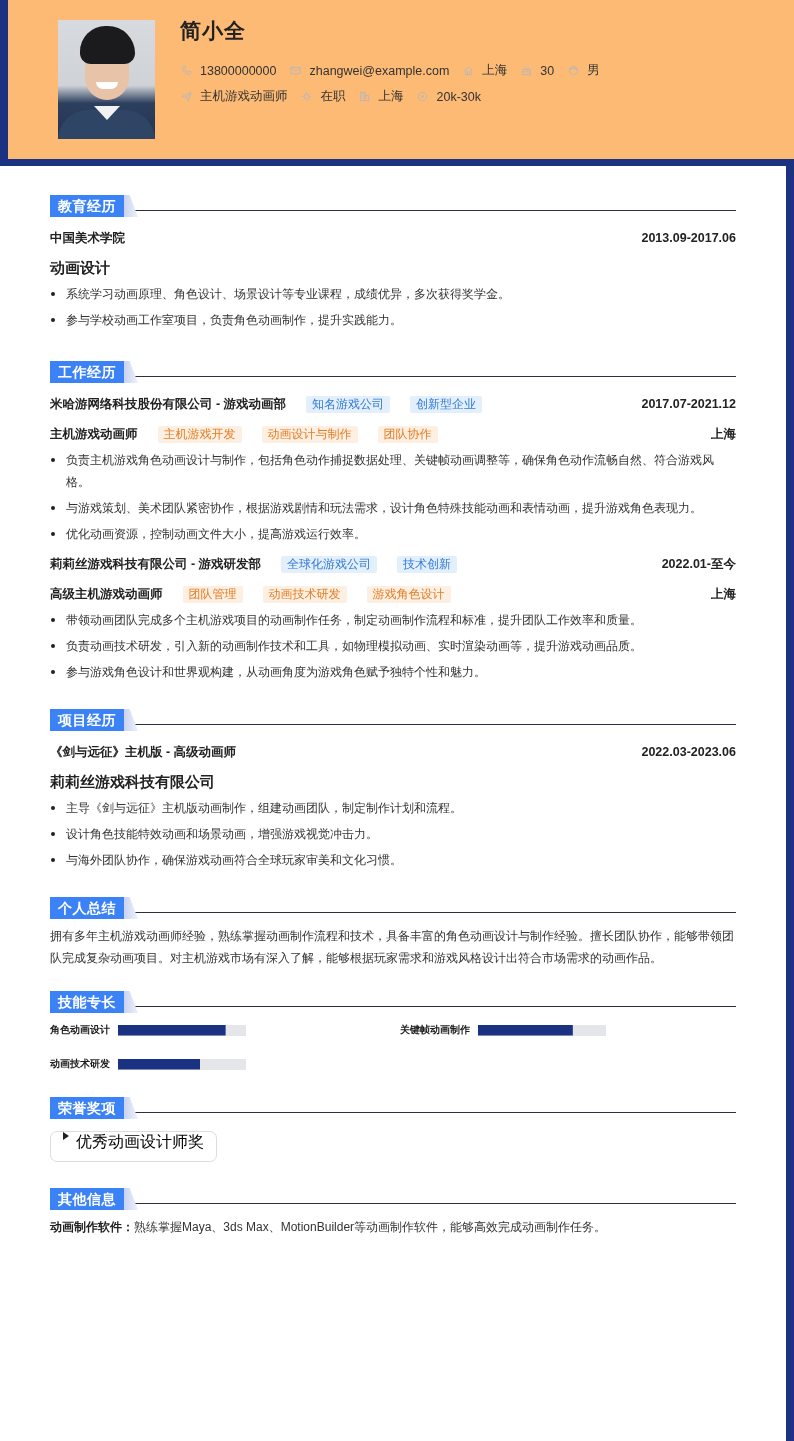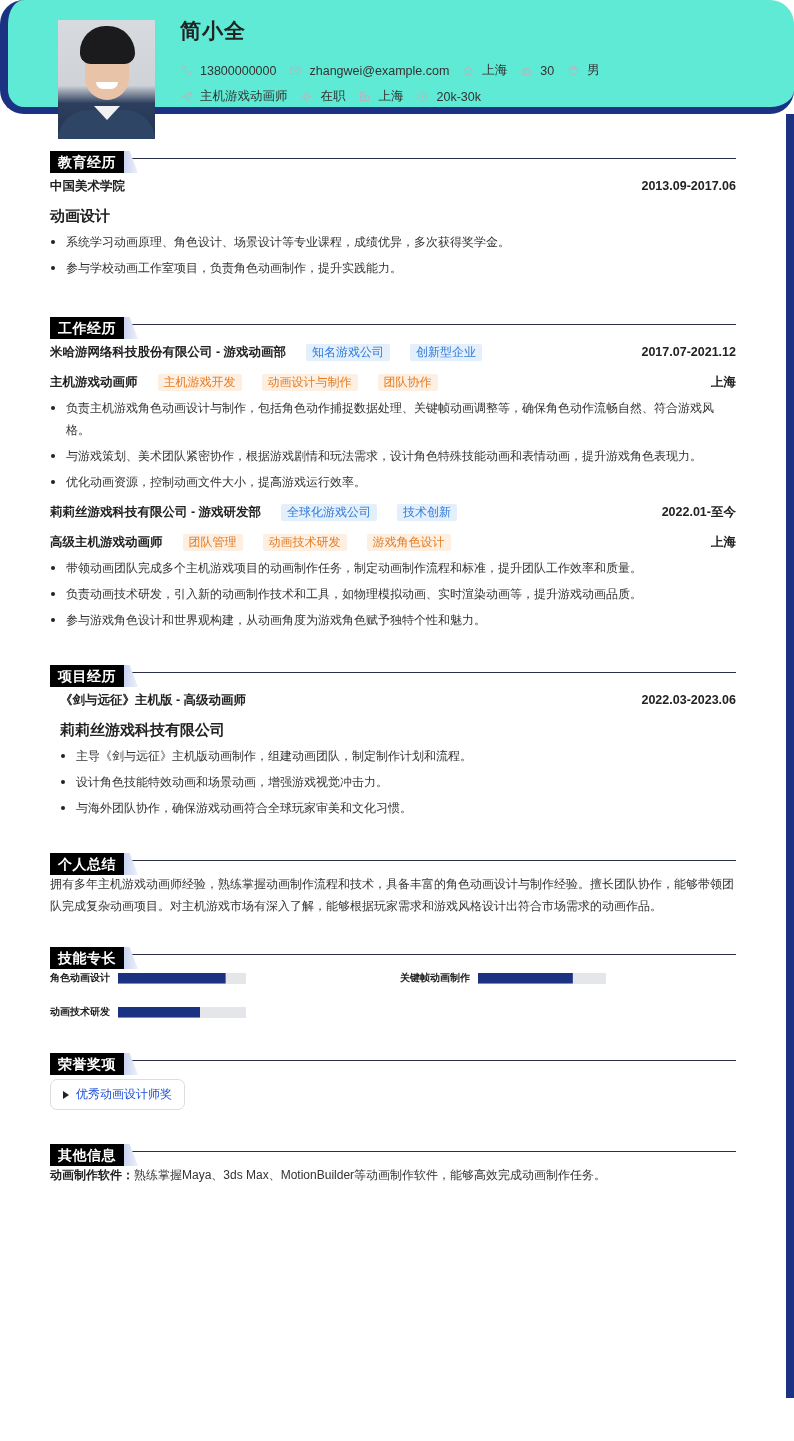--- a/index.html
+++ b/index.html
@@ -1,41 +1,41 @@
 <!DOCTYPE html>
 <html><head>
 <meta charset="utf-8">
 <style>
   * { box-sizing: border-box; margin: 0; padding: 0; }
   html, body { width: 794px; background: #ffffff; }
   body { font-family: "Liberation Sans", "DejaVu Sans", sans-serif; color: #222; font-size: 12px; position: relative; overflow-x: hidden; }
 
   
-  .header { position: relative; height: 114px; background: #5eead4; border-left: 8px solid #1b3282; border-bottom: 7px solid #1b3282; border-radius: 24px; }
+  .header { position: relative; height: 166px; background: #fdba74; border-left: 8px solid #1b3282; border-bottom: 7px solid #1b3282; }
   .photo { position: absolute; left: 50px; top: 20px; width: 97px; height: 119px; background: linear-gradient(180deg, #d7dade 0%, #cfd3d8 55%, #2c3f5e 70%, #24344f 100%); overflow: hidden; }
   .photo .hair { position: absolute; left: 22px; top: 6px; width: 55px; height: 38px; background: #1b1b1d; border-radius: 28px 30px 12px 12px; }
   .photo .face { position: absolute; left: 27px; top: 22px; width: 44px; height: 58px; background: #e8c3a8; border-radius: 20px 20px 24px 24px; }
   .photo .smile { position: absolute; left: 38px; top: 62px; width: 22px; height: 7px; background: #fff; border-radius: 0 0 12px 12px; }
   .photo .shirt { position: absolute; left: 0; top: 90px; width: 97px; height: 40px; background: #2f4566; border-radius: 30px 30px 0 0; }
   .photo .collar { position: absolute; left: 36px; top: 86px; width: 26px; height: 14px; background: #f2f2f2; clip-path: polygon(0 0, 100% 0, 50% 100%); }
 
   .name { position: absolute; left: 172px; top: 17px; font-size: 21px; font-weight: bold; color: #222; letter-spacing: 1px; }
   .info-row { position: absolute; left: 172px; display: flex; align-items: center; font-size: 12.5px; color: #333; }
   .info-row.r1 { top: 62px; }
   .info-row.r2 { top: 88px; }
   .info-item { display: flex; align-items: center; margin-right: 13px; }
   .info-icon { width: 12px; height: 12px; margin-right: 8px; color: #b4b8c0; display: inline-flex; align-items: center; justify-content: center; font-size: 10px; }
   .info-icon svg { width: 11px; height: 11px; }
 
   
   .content { position: relative; border-right: 8px solid #1b3282; padding: 18px 50px 16px 50px; min-height: 1284px; }
 
   .section { margin-bottom: 14px; }
   .sec-head { position: relative; height: 24px; border-bottom: 1.5px solid #2a2f45; margin-bottom: 12px; margin-top: 3px; }
-  .sec-title { position: absolute; left: 0; top: 16px; height: 22px; line-height: 22px; padding: 0 8px; background: #000000; color: #fff; font-size: 14px; font-weight: bold; letter-spacing: 0.5px; }
+  .sec-title { position: absolute; left: 0; top: 8px; height: 22px; line-height: 22px; padding: 0 8px; background: #3b82f6; color: #fff; font-size: 14px; font-weight: bold; letter-spacing: 0.5px; }
   .sec-title::after { content: ""; position: absolute; right: -14px; top: 0; width: 14px; height: 22px; background: linear-gradient(90deg, #c9d3f0 0%, #eef1fb 100%); clip-path: polygon(0 0, 40% 0, 100% 100%, 0 100%); }
 
   .row { display: flex; justify-content: space-between; align-items: center; height: 30px; }
   .row .left { display: flex; align-items: center; font-weight: bold; font-size: 12.5px; color: #222; }
   .row .right { font-weight: bold; font-size: 12.5px; color: #222; }
   .sub { font-weight: bold; font-size: 15px; height: 30px; line-height: 30px; color: #222; }
 
   .tag { display: inline-block; height: 17px; line-height: 17px; padding: 0 6px; font-size: 12px; font-weight: normal; margin-left: 20px; border-radius: 2px; }
   .tag.blue { background: #e4effc; color: #2f7ad8; }
   .tag.orange { background: #fdefe2; color: #e57c22; }
@@ -46,21 +46,21 @@
 
   .para { font-size: 12px; line-height: 22px; color: #333; }
 
   .skills { display: grid; grid-template-columns: 350px 350px; row-gap: 12px; margin-top: 4px; }
   .skill { display: flex; align-items: center; height: 22px; }
   .skill-label { font-size: 10px; font-weight: bold; color: #222; margin-right: 8px; white-space: nowrap; }
   .skill-bar { position: relative; width: 128px; height: 11px; background: #e5e6ea; }
   .skill-fill { position: absolute; left: 0; top: 0; height: 11px; background: #1b3282; clip-path: polygon(0 0, 100% 0, calc(100% + 0px) 100%, 0 100%); }
   .skill-fill::after { content: ""; position: absolute; right: -5px; top: 0; width: 5px; height: 11px; background: #1b3282; clip-path: polygon(0 0, 0 100%, 100% 100%); }
 
-  .award { display: inline-flex; align-items: center; height: 31px; padding: 0 12px; border: 1px solid #dcdde2; border-radius: 7px; font-size: 12px; color: #1d4ed8; margin-top: 6px; margin-bottom: 4px; }
+  .award { display: inline-flex; height: 31px; padding: 0 12px; border: 1px solid #dcdde2; border-radius: 7px; font-size: 16px; color: #000000; margin-top: 6px; margin-bottom: 4px; }
   .award .tri { width: 0; height: 0; border-left: 6px solid #222; border-top: 4px solid transparent; border-bottom: 4px solid transparent; margin-right: 7px; }
 
   .other { font-size: 12px; line-height: 22px; color: #333; margin-top: 2px; }
   .other b { font-weight: bold; color: #222; }
 </style>
 </head>
 <body>
 
 <div class="header">
   <div class="photo">
@@ -231,21 +231,21 @@
       </ul>
     </div>
   </div>
 
   <div class="section" style="margin-top:18px;">
     <div class="sec-head">
       <div class="sec-title">项目经历</div>
     </div>
 
 
-    <div style="margin-top:10px;margin-left:10px;">
+    <div style="margin-top:10px;">
       <div class="row">
         <div class="left">《剑与远征》主机版 - 高级动画师</div>
         <div class="right">2022.03-2023.06</div>
       </div>
       <div class="sub">莉莉丝游戏科技有限公司</div>
       <ul class="bullets">
         <li>主导《剑与远征》主机版动画制作，组建动画团队，制定制作计划和流程。</li>
         <li>设计角色技能特效动画和场景动画，增强游戏视觉冲击力。</li>
         <li>与海外团队协作，确保游戏动画符合全球玩家审美和文化习惯。</li>
       </ul>

